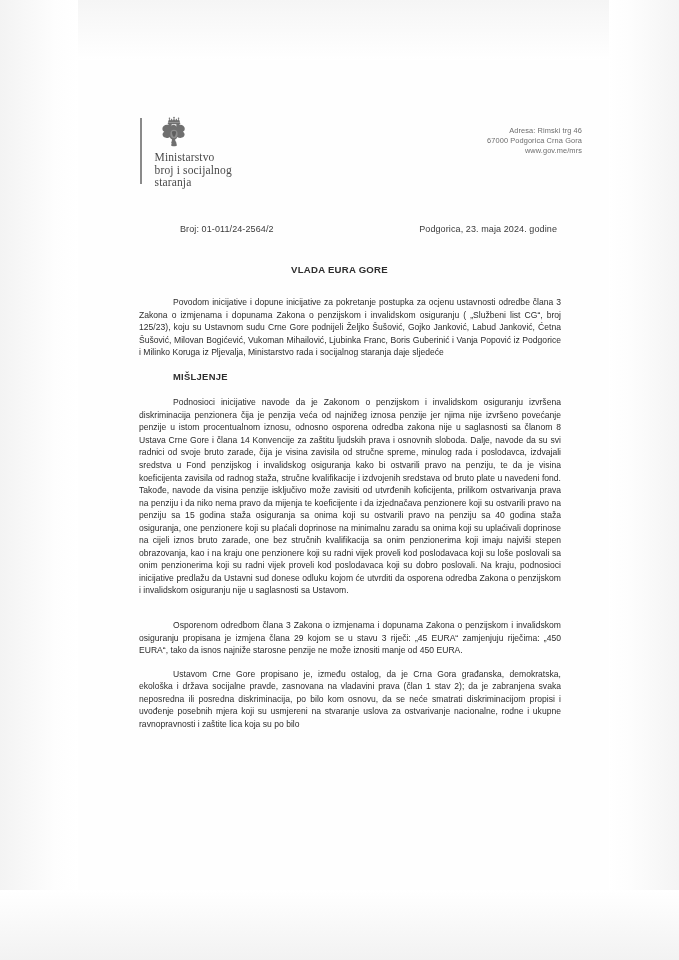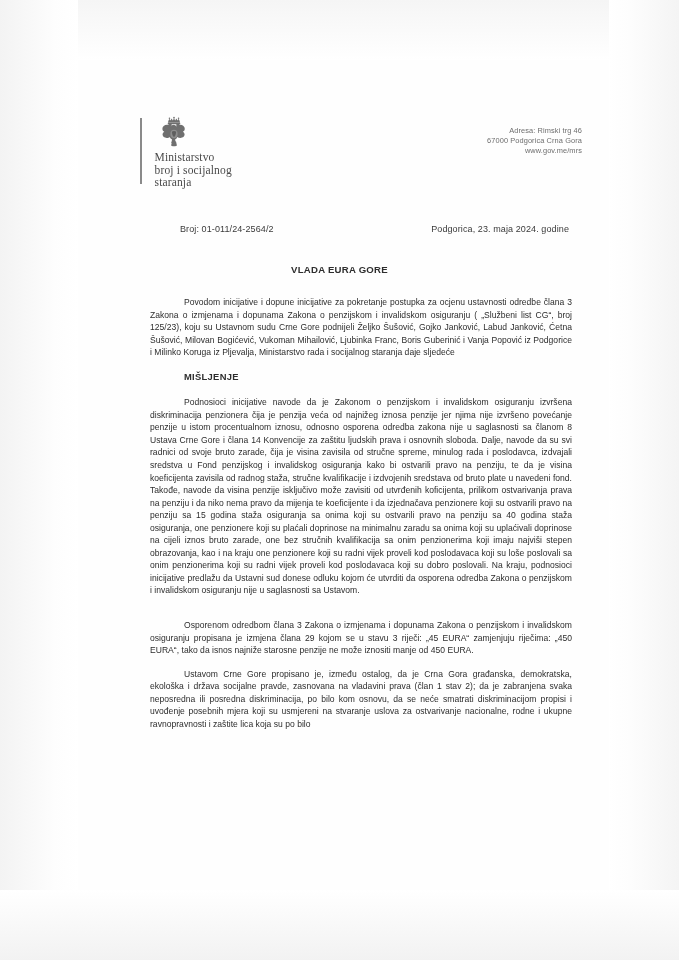--- a/index.html
+++ b/index.html
@@ -118,21 +118,21 @@
     right: 110px;
     top: 224px;
     display: flex;
     justify-content: space-between;
     align-items: center;
     font-size: 9px;
     color: #3a3a3a;
     letter-spacing: 0.1px;
     padding-left: 41px;
   }
-  .ref-date { margin-right: 0px; }
+  .ref-date { margin-right: 12px; }
 
   
   .recipient {
     position: absolute;
     left: 0; right: 0;
     top: 263px;
     text-align: center;
     font-size: 9.6px;
     font-weight: bold;
     line-height: 13.2px;
@@ -144,21 +144,20 @@
   .body {
     position: absolute;
     left: 139px;
     top: 296px;
     width: 422px;
     font-size: 8.55px;
     line-height: 12.55px;
     text-align: justify;
     color: #2c2c2c;
     letter-spacing: 0.02px;
-    margin-left: 11px;
   }
   .body p {
     margin: 0;
     text-indent: 34px;
   }
   .gap { height: 12.5px; }
   .gap-sm { height: 11px; }
 
   .section-title {
     text-align: left;

